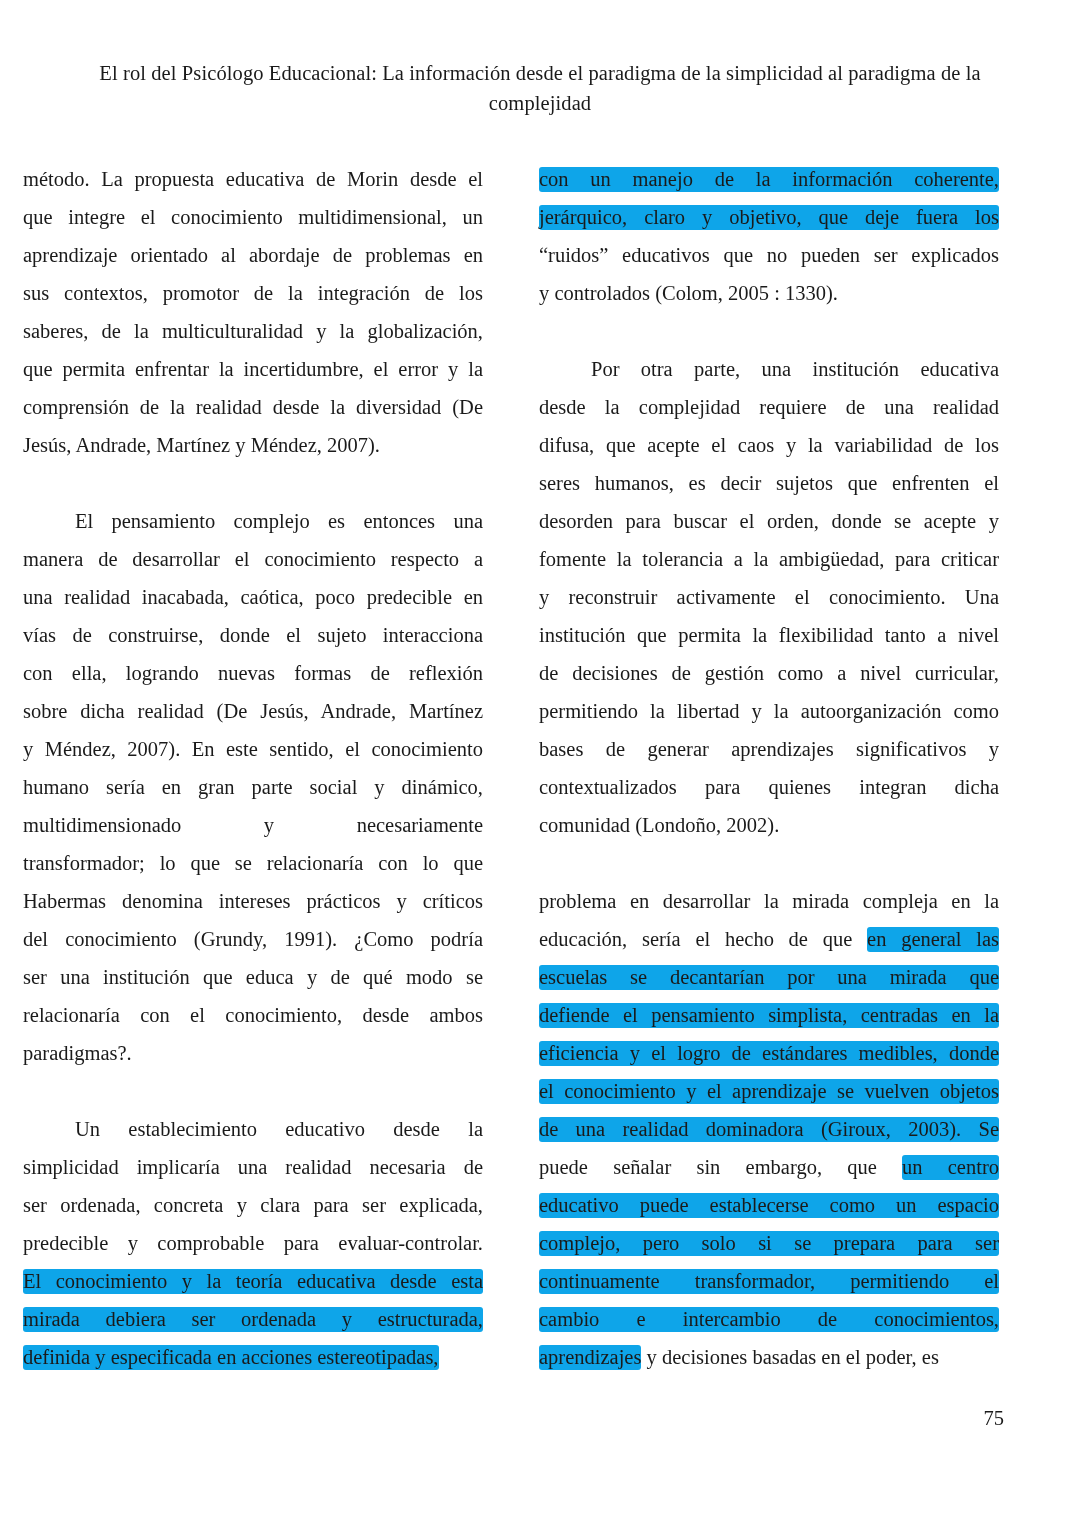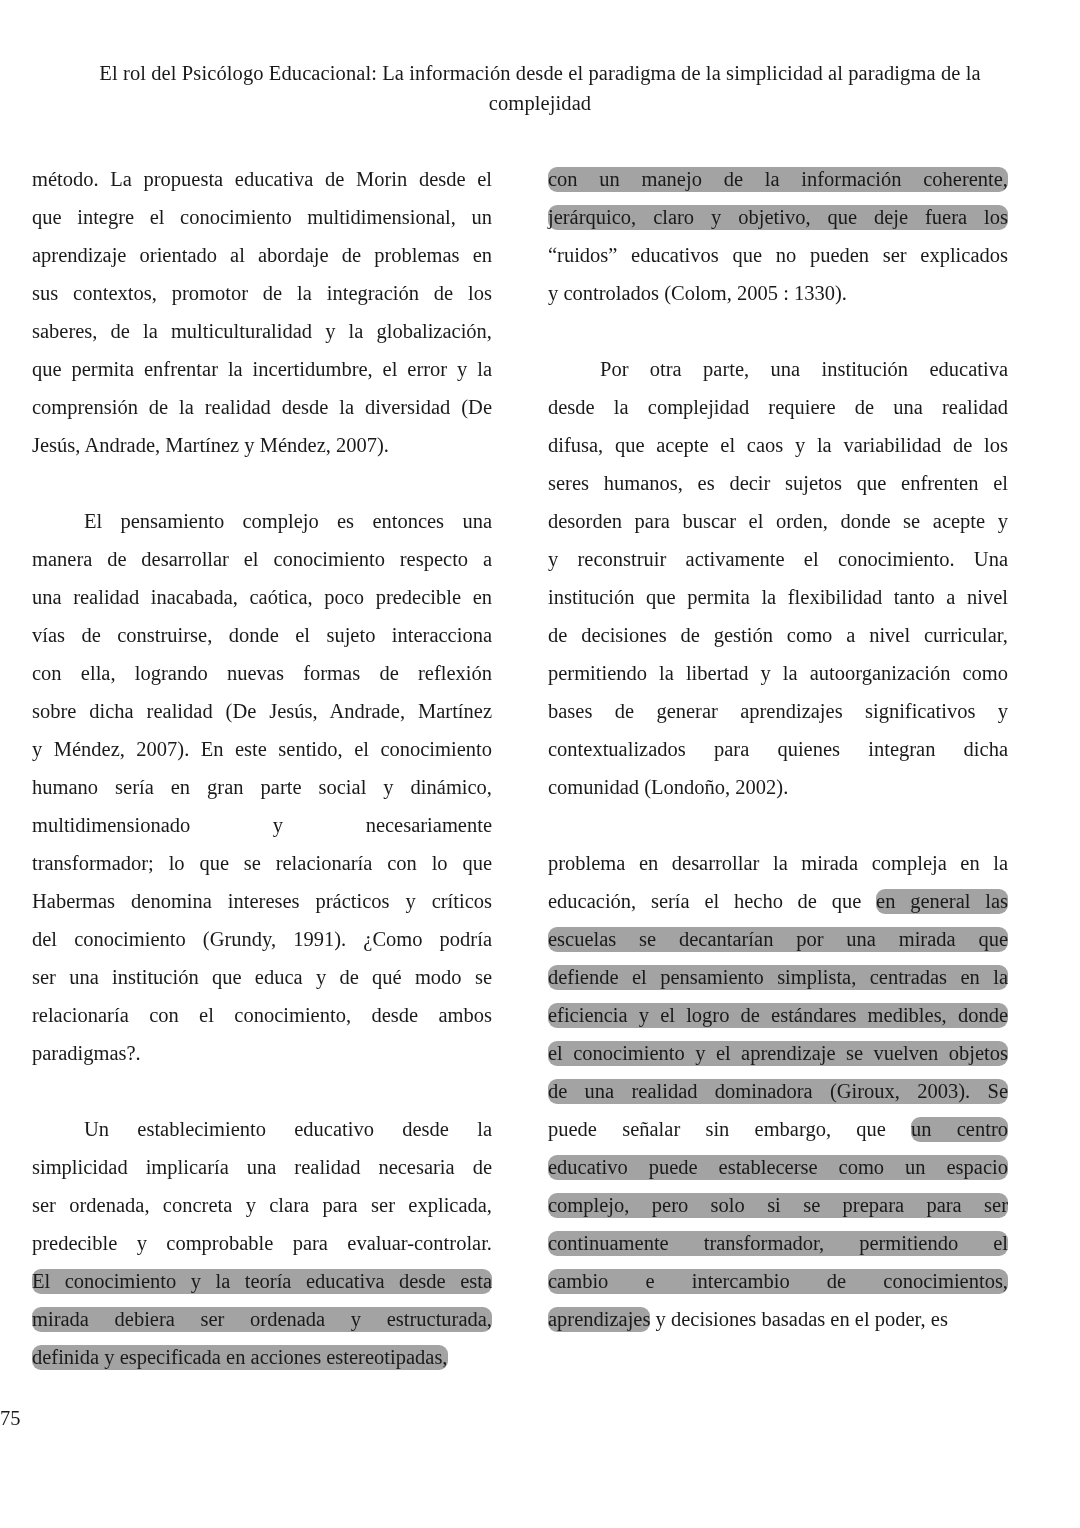--- a/index.html
+++ b/index.html
@@ -39,43 +39,43 @@
     display: flex;
     gap: 0;
   }
   .col {
     width: 460px;
     font-size: 20.5px;
     line-height: 38px;
     text-align: justify;
     text-justify: inter-word;
   }
-  .col-left { margin-left: 32px; }
+  .col-left { margin-left: 23px; }
   .col-right { margin-left: 56px; }
 
   p.para {
     margin: 0 0 0 0;
     text-align: justify;
   }
   p.spacer-before { margin-top: 38px; }
 
   .hl {
-    background-color: #a3a3a3;
-    border-radius: 9px;
+    background-color: #0ea5e9;
+    border-radius: 3px;
     box-decoration-break: clone;
     -webkit-box-decoration-break: clone;
     padding: 1px 0 2px 0;
   }
 
   .page-number {
     position: absolute;
     top: 1407px;
     left: 0;
     width: 1004px;
-    text-align: left;
+    text-align: right;
     font-size: 20.5px;
   }
 
   
   .ln {
     display: block;
     text-align: justify;
     text-align-last: justify;
     white-space: nowrap;
   }
@@ -136,20 +136,21 @@
           <span class="ln"><span class="hl">jerárquico, claro y objetivo, que deje fuera los</span></span>
           <span class="ln"><span>“ruidos” educativos que no pueden ser explicados</span></span>
           <span class="ln last"><span>y controlados (Colom, 2005 : 1330).</span></span>
         </p>
         <p class="para spacer-before">
           <span class="ln first-indent"><span>Por otra parte, una institución educativa</span></span>
           <span class="ln"><span>desde la complejidad requiere de una realidad</span></span>
           <span class="ln"><span>difusa, que acepte el caos y la variabilidad de los</span></span>
           <span class="ln"><span>seres humanos, es decir sujetos que enfrenten el</span></span>
           <span class="ln"><span>desorden para buscar el orden, donde se acepte y</span></span>
+          <span class="ln"><span>fomente la tolerancia a la ambigüedad, para criticar</span></span>
           <span class="ln"><span>y reconstruir activamente el conocimiento. Una</span></span>
           <span class="ln"><span>institución que permita la flexibilidad tanto a nivel</span></span>
           <span class="ln"><span>de decisiones de gestión como a nivel curricular,</span></span>
           <span class="ln"><span>permitiendo la libertad y la autoorganización como</span></span>
           <span class="ln"><span>bases de generar aprendizajes significativos y</span></span>
           <span class="ln"><span>contextualizados para quienes integran dicha</span></span>
           <span class="ln last"><span>comunidad (Londoño, 2002).</span></span>
         </p>
         <p class="para spacer-before">
           <span class="ln"><span>problema en desarrollar  la mirada compleja en la</span></span>

